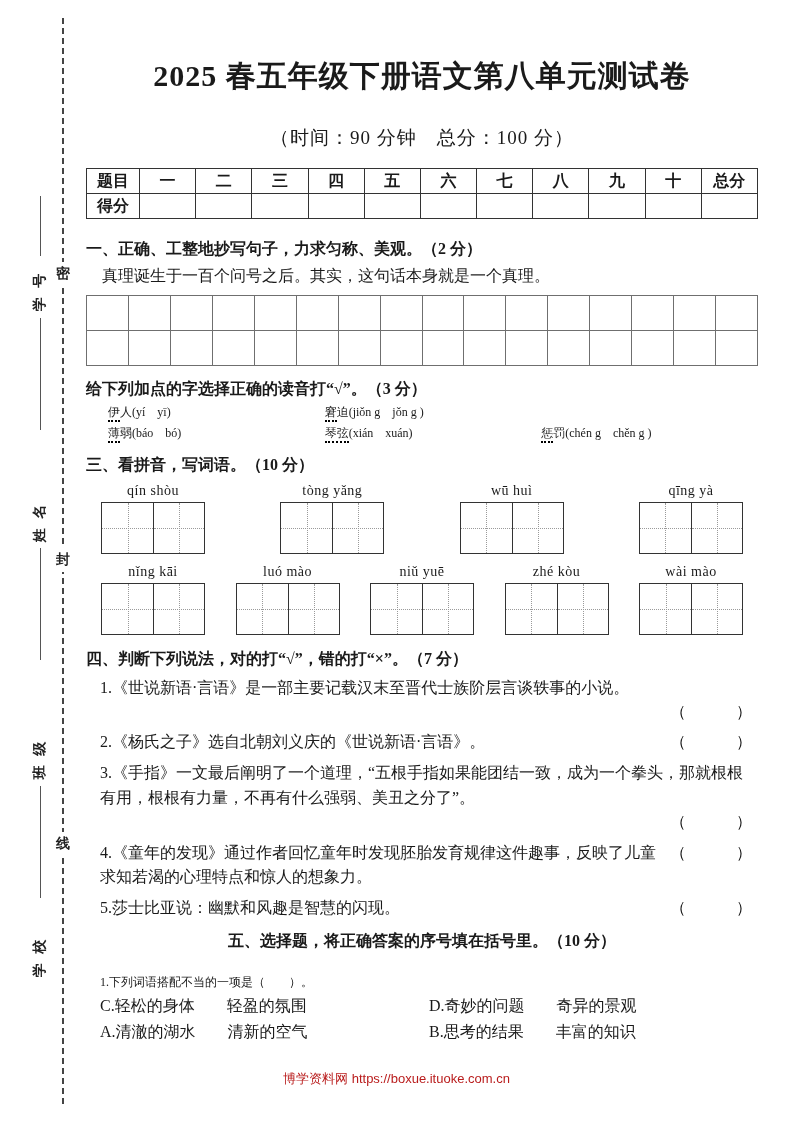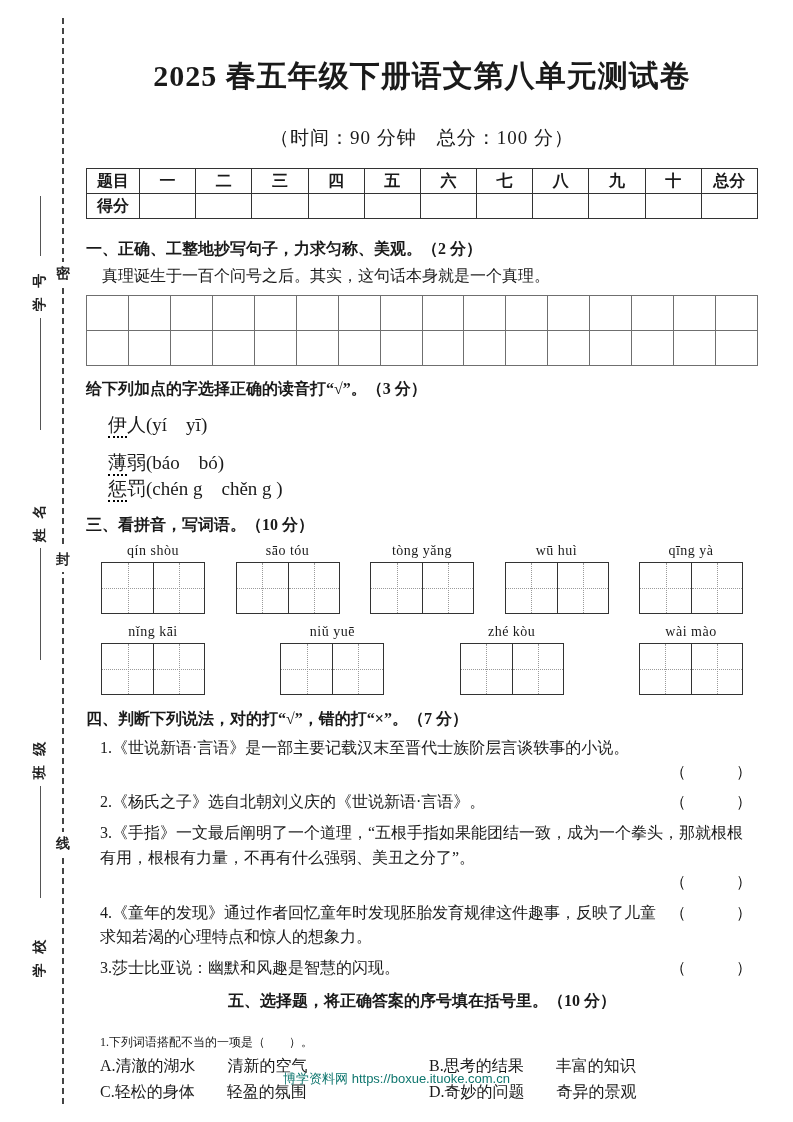--- a/index.html
+++ b/index.html
@@ -124,24 +124,23 @@
     table-layout: fixed;
   }
   .copygrid td {
     border: 1px solid #6f6f6f;
     height: 32px;
   }
 
   
   .choice-row {
     display: flex;
-    margin-top: 12px;
-    font-size: 19px;
+    margin-top: 4px;
+    font-size: 12px;
     padding-left: 22px;
-    flex-direction: column;
   }
   .choice-cell { width: 33.33%; white-space: nowrap; }
   .dotted { border-bottom: 2px dotted #000; padding-bottom: 1px; }
 
   
   .word-row {
     display: flex;
     justify-content: space-between;
     margin-top: 6px;
     padding-left: 8px;
@@ -218,21 +217,21 @@
   }
   .mcq-opt { width: 50%; white-space: nowrap; }
 
   
   .footer {
     position: absolute;
     left: 0; top: 1070px;
     width: 793px;
     text-align: center;
     font-size: 13px;
-    color: #0f766e;
+    color: #b91c1c;
     font-family: "Liberation Sans", sans-serif;
   }
 </style>
 </head>
 <body>
 
 <div class="left-margin">
   <div class="vrule" style="top:196px;height:60px;"></div>
   <div class="vlabel" style="top:282px;">学 号</div>
   <div class="vrule" style="top:318px;height:112px;"></div>
@@ -328,49 +327,48 @@
       </tr>
     </tbody>
   </table>
 
   <div class="sec" style="margin-top:11px;">给下列加点的字选择正确的读音打“√”。（3 分）</div>
 
   <div class="choice-row">
     <div class="choice-cell">
       <span class="dotted">伊</span><span>人</span><span>(yí　yī)</span>
     </div>
+    <div class="choice-cell">
+      <span class="dotted">窘</span><span>迫</span><span>(jiǒn g　jǒn g )</span>
+    </div>
   </div>
 
   <div class="choice-row">
     <div class="choice-cell">
       <span class="dotted">薄</span><span>弱</span><span>(báo　bó)</span>
     </div>
     <div class="choice-cell">
+      <span class="dotted">琴弦</span><span></span><span>(xián　xuán)</span>
+    </div>
+    <div class="choice-cell">
       <span class="dotted">惩</span><span>罚</span><span>(chén g　chěn g )</span>
     </div>
   </div>
 
   <div class="sec" style="margin-top:11px;">三、看拼音，写词语。（10 分）</div>
 
   <div class="word-row">
     <div class="word-item">
       <div class="word-py">qín shòu</div>
       <div class="tianzi">
           <div class="tz-cell"></div>
           <div class="tz-cell"></div>
         </div>
     </div>
     <div class="word-item">
-      <div class="word-py">sāo tóu</div>
-      <div class="tianzi">
-          <div class="tz-cell"></div>
-          <div class="tz-cell"></div>
-        </div>
-    </div>
-    <div class="word-item">
       <div class="word-py">tòng yǎng</div>
       <div class="tianzi">
           <div class="tz-cell"></div>
           <div class="tz-cell"></div>
         </div>
     </div>
     <div class="word-item">
       <div class="word-py">wū huì</div>
       <div class="tianzi">
           <div class="tz-cell"></div>
@@ -382,20 +380,27 @@
       <div class="tianzi">
           <div class="tz-cell"></div>
           <div class="tz-cell"></div>
         </div>
     </div>
   </div>
 
   <div class="word-row" style="margin-top:10px;">
     <div class="word-item">
       <div class="word-py">nǐng kāi</div>
+      <div class="tianzi">
+          <div class="tz-cell"></div>
+          <div class="tz-cell"></div>
+        </div>
+    </div>
+    <div class="word-item">
+      <div class="word-py">luó mào</div>
       <div class="tianzi">
           <div class="tz-cell"></div>
           <div class="tz-cell"></div>
         </div>
     </div>
     <div class="word-item">
       <div class="word-py">niǔ yuē</div>
       <div class="tianzi">
           <div class="tz-cell"></div>
           <div class="tz-cell"></div>
@@ -434,29 +439,29 @@
     <div class="paren-own">（　　）</div>
   </div>
 
   <div class="judge-item">
     <span class="paren-right">（　　）</span>
     <span>4.《童年的发现》通过作者回忆童年时发现胚胎发育规律这件趣事，反映了儿童求知若渴的心理特点和惊人的想象力。</span>
   </div>
 
   <div class="judge-item">
     <span class="paren-right">（　　）</span>
-    <span>3.莎士比亚说：幽默和风趣是智慧的闪现。</span>
+    <span>5.莎士比亚说：幽默和风趣是智慧的闪现。</span>
   </div>
 
   <div class="sec" style="margin-top:8px;text-align:center;">五、选择题，将正确答案的序号填在括号里。（10 分）</div>
   <div class="mcq-q">1.下列词语搭配不当的一项是（　　）。</div>
   <div class="mcq-row">
+    <div class="mcq-opt">C.轻松的身体　　轻盈的氛围</div>
+    <div class="mcq-opt">D.奇妙的问题　　奇异的景观</div>
+  </div>
+  <div class="mcq-row">
     <div class="mcq-opt">A.清澈的湖水　　清新的空气</div>
     <div class="mcq-opt">B.思考的结果　　丰富的知识</div>
   </div>
-  <div class="mcq-row">
-    <div class="mcq-opt">C.轻松的身体　　轻盈的氛围</div>
-    <div class="mcq-opt">D.奇妙的问题　　奇异的景观</div>
-  </div>
 
 </div>
 
 <div class="footer">博学资料网 https://boxue.ituoke.com.cn</div>
 
 </body></html>

